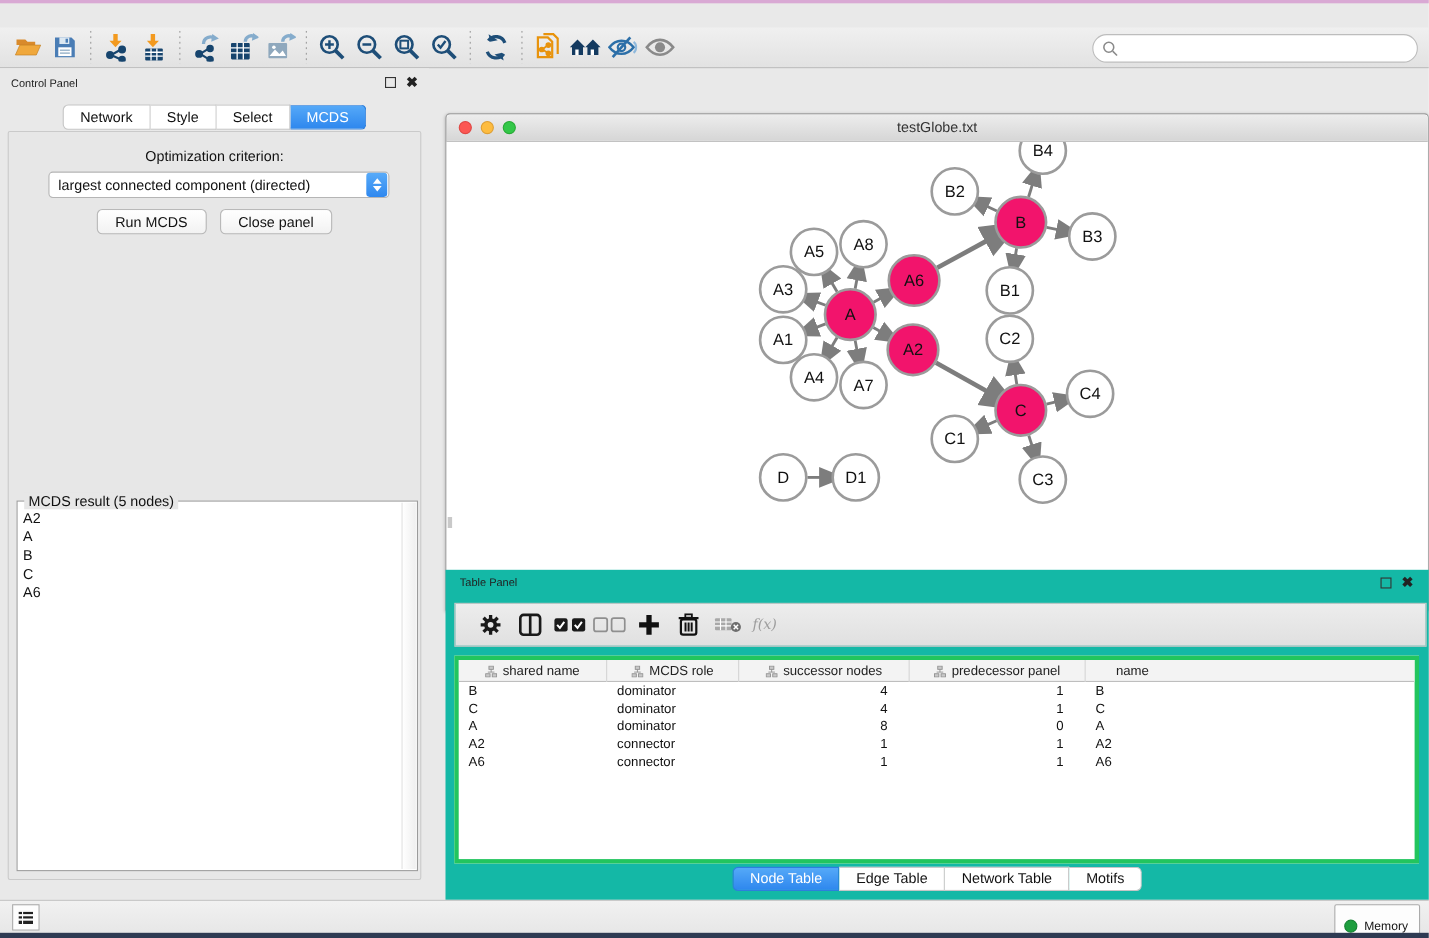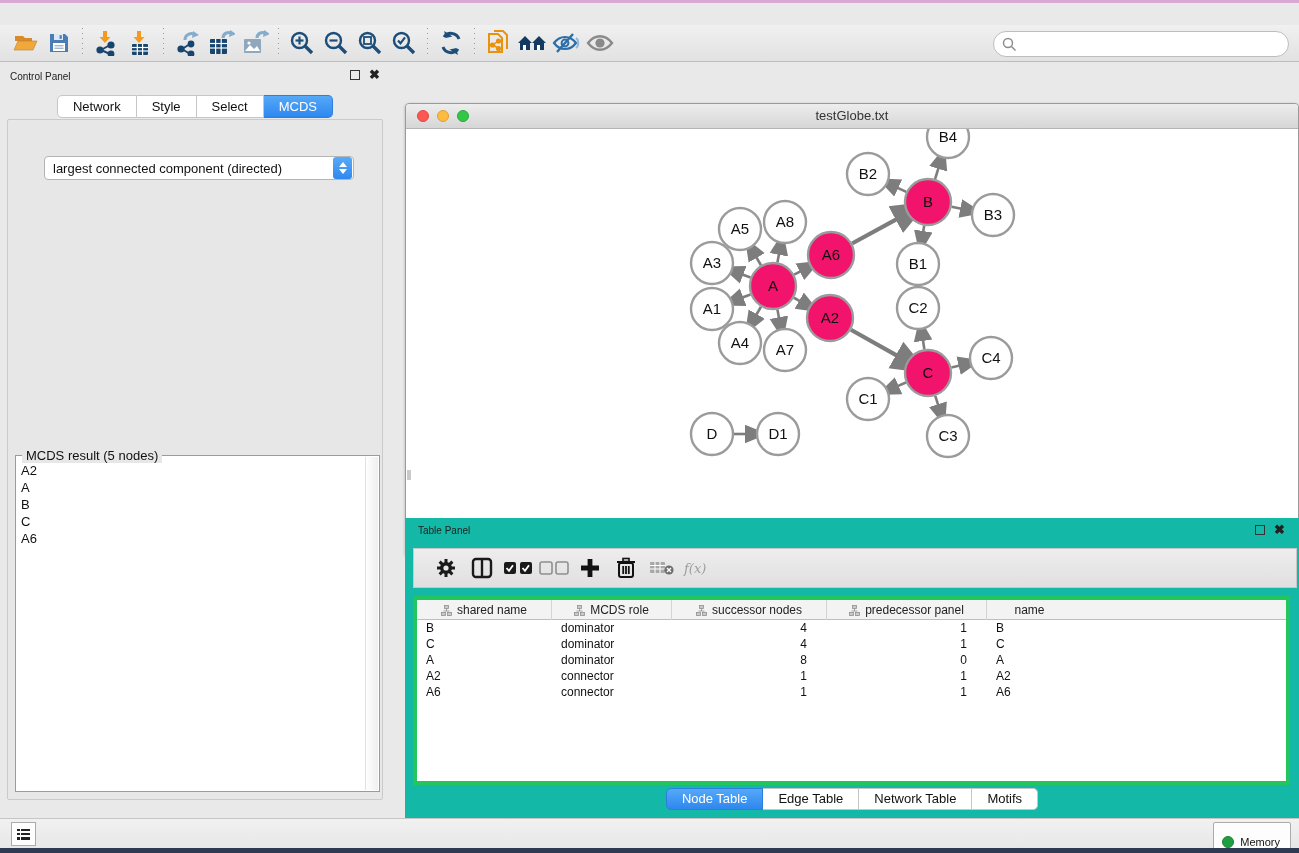--- a/index.html
+++ b/index.html
@@ -308,26 +308,31 @@
       <span class="float-box"></span>
       <span class="close-x">✖</span>
     </div>
     <div class="cp-tabs" id="cp-tabs">
         <div class="seg-tab">Network</div>
         <div class="seg-tab">Style</div>
         <div class="seg-tab">Select</div>
         <div class="seg-tab active">MCDS</div>
       </div>
     <div class="cp-content">
+      <div class="opt-label">Optimization criterion:</div>
       <div class="dropdown">
         <span class="dd-text">largest connected component (directed)</span>
         <span class="dd-stepper">
             <span class="tri-up"></span>
             <span class="tri-down"></span>
           </span>
+      </div>
+      <div class="cp-buttons">
+        <button class="mac-btn">Run MCDS</button>
+        <button class="mac-btn">Close panel</button>
       </div>
       <div class="mcds-group">
         <span class="mcds-legend">MCDS result (5 nodes)</span>
         <div class="mcds-list" id="mcds-list">
             <div class="mcds-item">A2</div>
             <div class="mcds-item">A</div>
             <div class="mcds-item">B</div>
             <div class="mcds-item">C</div>
             <div class="mcds-item">A6</div>
           </div>

